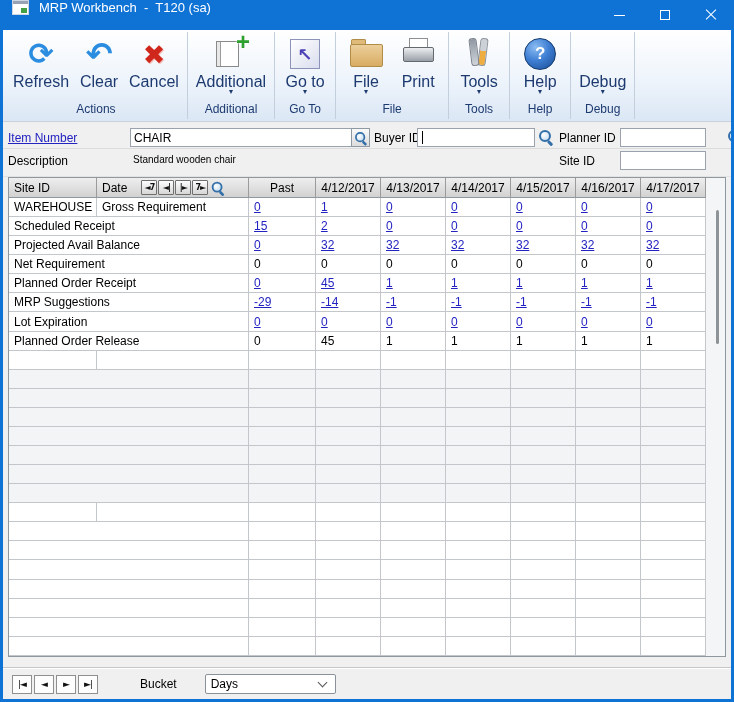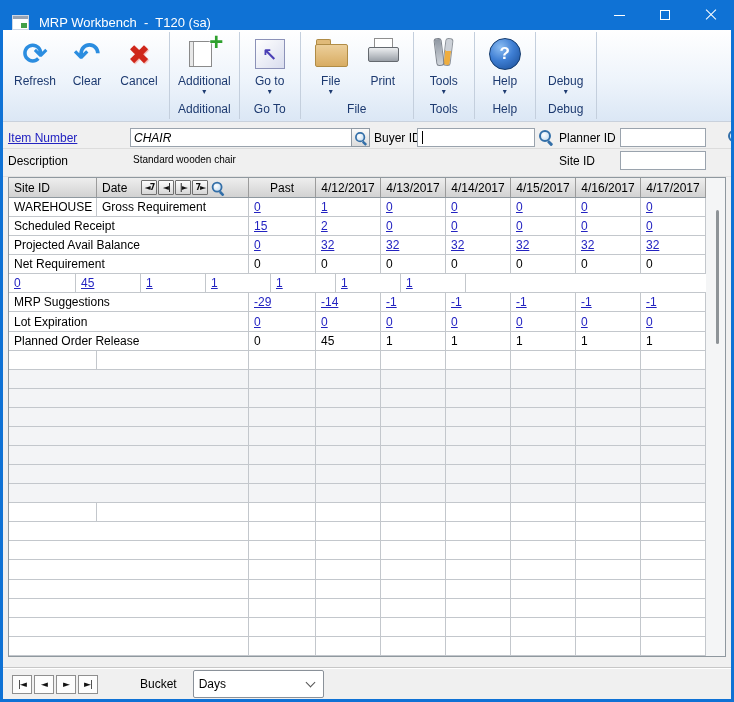--- a/index.html
+++ b/index.html
@@ -6,21 +6,21 @@
     --c-title:#0f72d5;
     --c-link:#2323c1;
     --c-nav:#1d3a70;
   }
   *{box-sizing:border-box}
   html,body{margin:0;padding:0}
   body{width:734px;height:702px;overflow:hidden;font-family:"Liberation Sans","DejaVu Sans",sans-serif;font-size:12px;color:#000}
   .window{width:734px;height:702px;background:var(--c-title);display:flex;flex-direction:column}
 
   
-  .titlebar{height:30px;display:flex;align-items:flex-end;padding-left:12px;color:#fff;flex:none}
+  .titlebar{height:30px;display:flex;align-items:flex-start;padding-left:12px;color:#fff;flex:none}
   .app-icon{width:17px;height:15px;background:#fff;border:1px solid #cdd6e4;position:relative;margin-right:10px;flex:none}
   .app-icon::before{content:"";position:absolute;left:0;top:0;right:0;height:3px;background:#97a3b4}
   .app-icon::after{content:"";position:absolute;right:1px;bottom:1px;width:6px;height:5px;background:#43a047}
   .title{font-size:13px;white-space:pre}
   .win-controls{margin-left:auto;display:flex;height:30px}
   .wc{width:46px;height:30px;display:flex;align-items:center;justify-content:center;cursor:default}
   .wc-min i{display:block;width:11px;height:1px;background:#fff}
   .wc-max i{display:block;width:10px;height:10px;border:1px solid #fff}
   .wc-close i{display:block;width:12px;height:12px;position:relative}
   .wc-close i::before,.wc-close i::after{content:"";position:absolute;left:-1px;top:5px;width:14px;height:1px;background:#fff}
@@ -29,21 +29,21 @@
 
   
   .content{flex:1;margin:0 3px 3px;background:#f0f0f0;display:flex;flex-direction:column;overflow:hidden}
 
   
   .toolbar{height:92px;flex:none;display:flex;background:linear-gradient(#ffffff,#eef4fb 55%,#dbe7f5);border-bottom:1px solid #c9d1dc;padding-left:2px}
   .tb-group{display:flex;flex-direction:column;padding:3px 5px 0}
   .tb-row{display:flex;gap:2px}
   .tb-btn{display:flex;flex-direction:column;align-items:center;min-width:46px;padding:0 3px;cursor:default}
   .tb-icon{height:42px;width:44px;display:flex;align-items:center;justify-content:center}
-  .tb-label{font-size:12px;color:var(--c-nav);line-height:13px;white-space:nowrap}
+  .tb-label{font-size:16px;color:var(--c-nav);line-height:13px;white-space:nowrap}
   .tb-arrow{font-size:8px;color:var(--c-nav);line-height:8px;font-family:"DejaVu Sans",sans-serif}
   .tb-caption{margin-top:auto;height:19px;text-align:center;font-size:12px;color:var(--c-nav)}
   .tb-sep{width:1px;background:#c4cfdd;margin:2px 0}
 
   
   .ic-refresh::before{content:"⟳";font-family:"DejaVu Sans",sans-serif;font-size:30px;font-weight:bold;color:#2b8de0;line-height:30px}
   .ic-undo::before{content:"↶";font-family:"DejaVu Sans",sans-serif;font-size:32px;font-weight:bold;color:#2b8de0;line-height:30px}
   .ic-cancel::before{content:"✖";font-family:"DejaVu Sans",sans-serif;font-size:27px;font-weight:bold;color:#cf271b;text-shadow:1px 1px 1px #f5b4ae}
   .ic-additional{position:relative}
   .ic-additional::before{content:"";position:absolute;left:7px;top:8px;width:21px;height:24px;background:#fff;border:1px solid #8a8a8a;box-shadow:inset 3px 0 0 #e8e8e8,inset 4px 0 0 #9b9b9b}
@@ -100,21 +100,21 @@
   .lnk{color:var(--c-link);text-decoration:underline;cursor:pointer}
   .grid-side{flex:1;background:#f4f5f6;position:relative}
   .thumb{position:absolute;left:10px;top:32px;width:3px;height:134px;background:#8e9397;border-radius:2px}
 
   
   .bb-sep{margin-top:10px;height:2px;border-top:1px solid #c7c7c7;border-bottom:1px solid #ffffff;flex:none}
   .bottom-bar{flex:1;display:flex;align-items:center;padding-left:9px}
   .rec-nav{display:flex;gap:2px}
   .rn-btn{width:20px;height:19px;background:#fdfdfd;border:1px solid #8f8f8f;font-size:9px;font-family:"DejaVu Sans",sans-serif;display:flex;align-items:center;justify-content:center;letter-spacing:-1px;padding:0;cursor:pointer;color:#111}
   .bucket-label{margin-left:42px;font-size:12px}
-  .dropdown{margin-left:16px;width:131px;height:28px;background:#fff;border:1px solid #8a9199;border-radius:2px;display:flex;align-items:center;padding-left:5px;cursor:pointer}
+  .dropdown{margin-left:28px;width:131px;height:20px;background:#fff;border:1px solid #8a9199;border-radius:2px;display:flex;align-items:center;padding-left:5px;cursor:pointer}
   .chev{width:7px;height:7px;border-right:1.5px solid #555;border-bottom:1.5px solid #555;transform:rotate(45deg);margin-left:auto;margin-right:9px;margin-top:-3px}
 </style>
 </head>
 <body>
 
 <div class="window">
 
   <div class="titlebar">
     <span class="app-icon"></span>
     <span class="title">MRP Workbench  -  T120 (sa)</span>
@@ -142,20 +142,21 @@
             </div>
             <div class="tb-btn">
               <span class="tb-icon ic-undo"></span>
               <span class="tb-label">Clear</span>
             </div>
             <div class="tb-btn">
               <span class="tb-icon ic-cancel"></span>
               <span class="tb-label">Cancel</span>
             </div>
           </div>
+          <div class="tb-caption">Actions</div>
         </div>
         <div class="tb-sep"></div>
         <div class="tb-group">
           <div class="tb-row">
             <div class="tb-btn">
               <span class="tb-icon ic-additional"></span>
               <span class="tb-label">Additional</span>
               <span class="tb-arrow">▾</span>
             </div>
           </div>
@@ -218,21 +219,21 @@
               <span class="tb-arrow">▾</span>
             </div>
           </div>
           <div class="tb-caption">Debug</div>
         </div>
         <div class="tb-sep"></div>
       </div>
 
     <div class="form-area">
       <a class="f-link" style="left:5px;top:9px">Item Number</a>
-      <input class="f-input" style="left: 127px; top: 6px; width: 222px; font-style: italic;" value="CHAIR">
+      <input class="f-input" style="left: 127px; top: 6px; width: 222px;" value="CHAIR">
       <button class="f-magbtn" style="left:348px;top:6px">
           <span class="mag" style="transform:scale(.85)"></span>
         </button>
       <span class="f-label" style="left:371px;top:9px">Buyer ID</span>
       <input class="f-input" style="left: 414px; top: 6px; width: 118px;" value="">
       <span class="caretmark" style="left:419px;top:9px"></span>
       <span class="f-mag mag" style="left:535px;top:7px"></span>
       <span class="f-label" style="left:556px;top:9px">Planner ID</span>
       <input class="f-input" style="left: 617px; top: 6px; width: 86px;" value="">
       <span class="f-mag mag" style="left:705px;top:7px"></span>
@@ -344,20 +345,21 @@
               <div class="gc c-span">Net Requirement</div>
               <div class="gc c-val c-past">0</div>
               <div class="gc c-val">0</div>
               <div class="gc c-val">0</div>
               <div class="gc c-val">0</div>
               <div class="gc c-val">0</div>
               <div class="gc c-val">0</div>
               <div class="gc c-val">0</div>
             </div>
             <div class="g-row">
+              <div class="gc c-span">Planned Order Receipt</div>
               <div class="gc c-val c-past">
                 <span class="lnk">0</span>
               </div>
               <div class="gc c-val">
                 <span class="lnk">45</span>
               </div>
               <div class="gc c-val">
                 <span class="lnk">1</span>
               </div>
               <div class="gc c-val">

